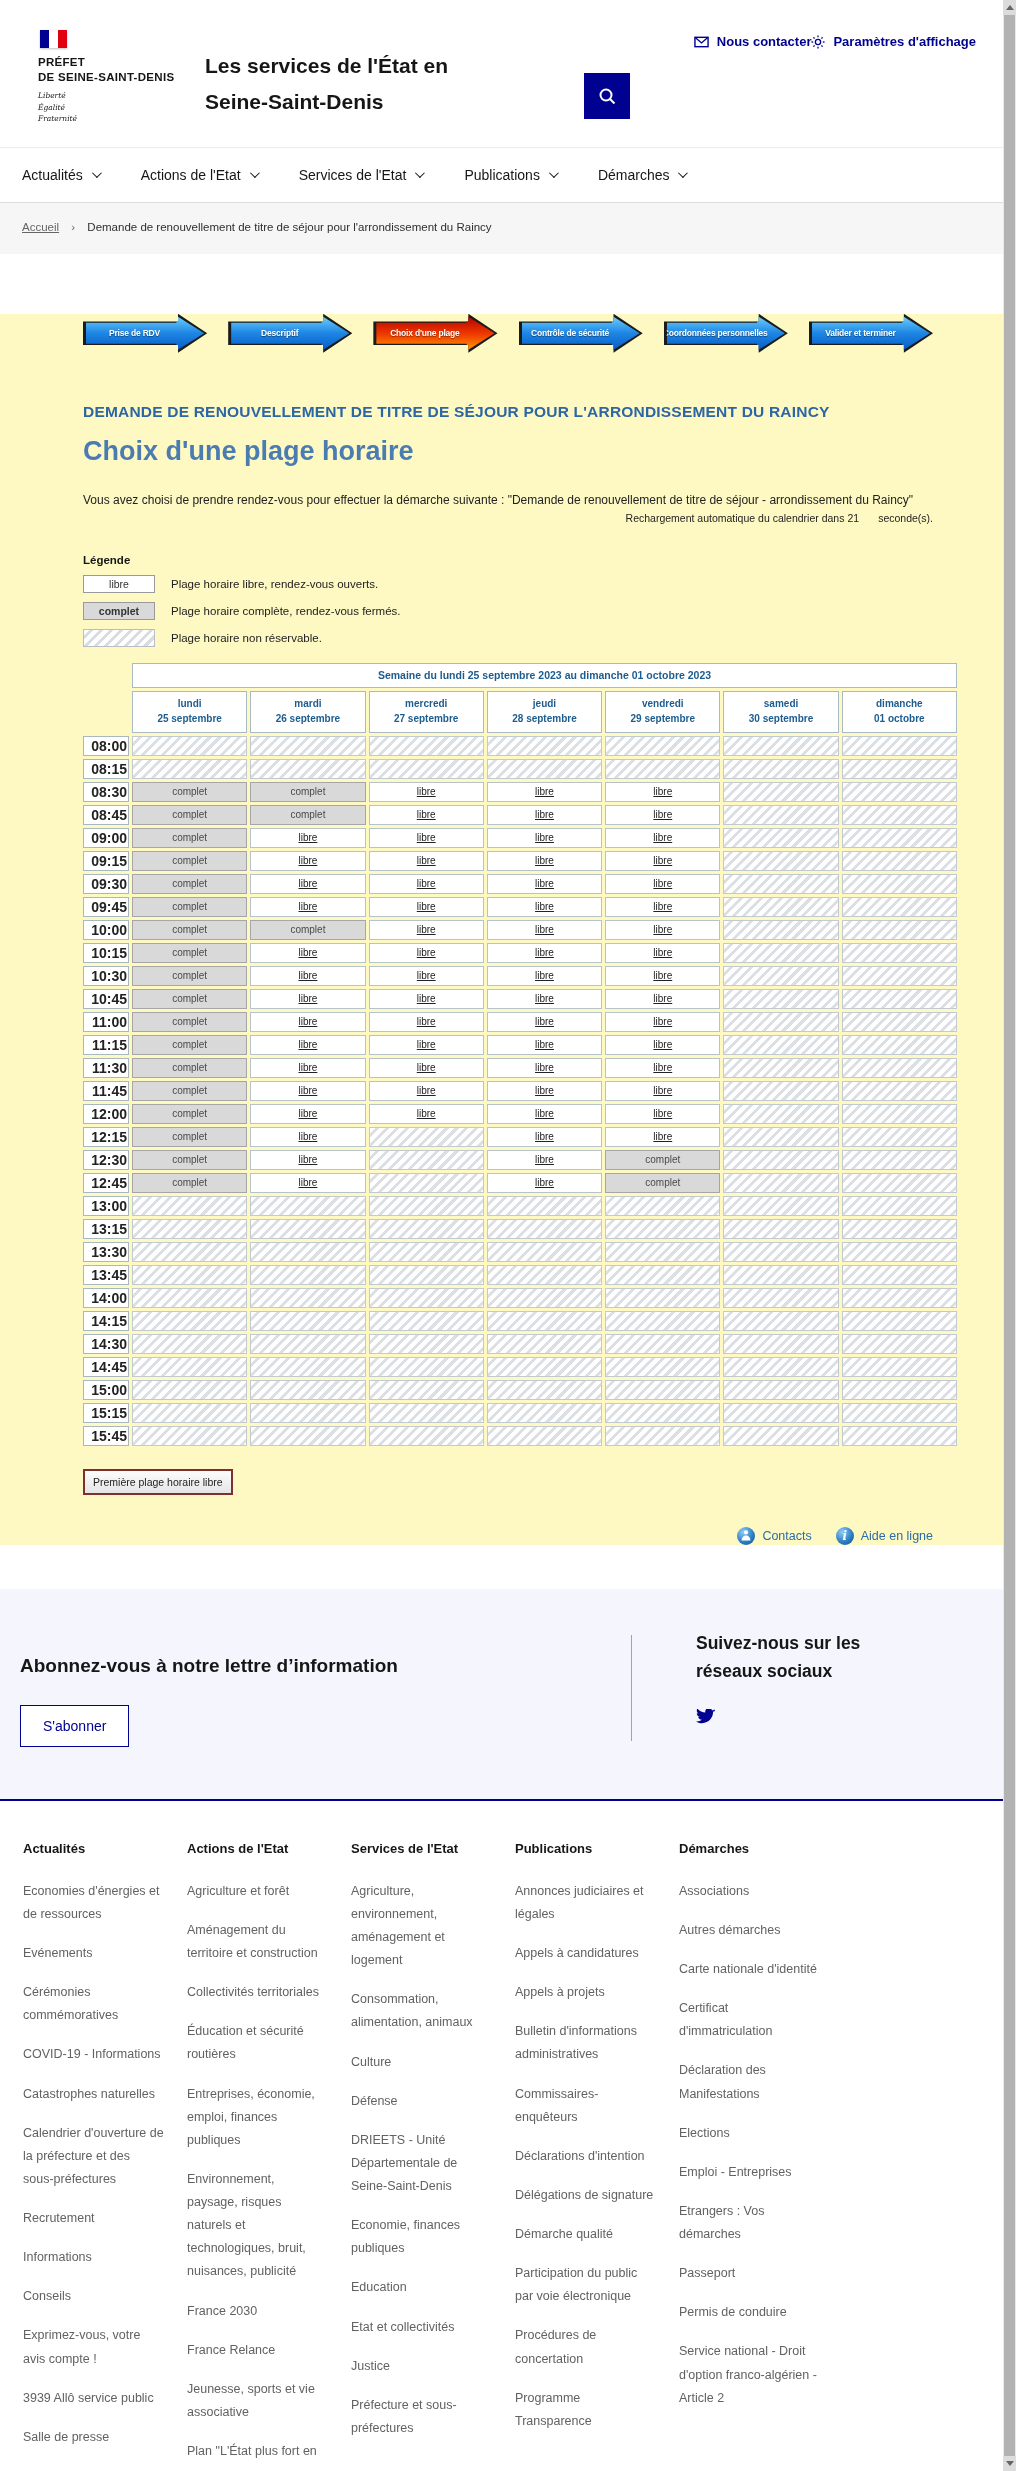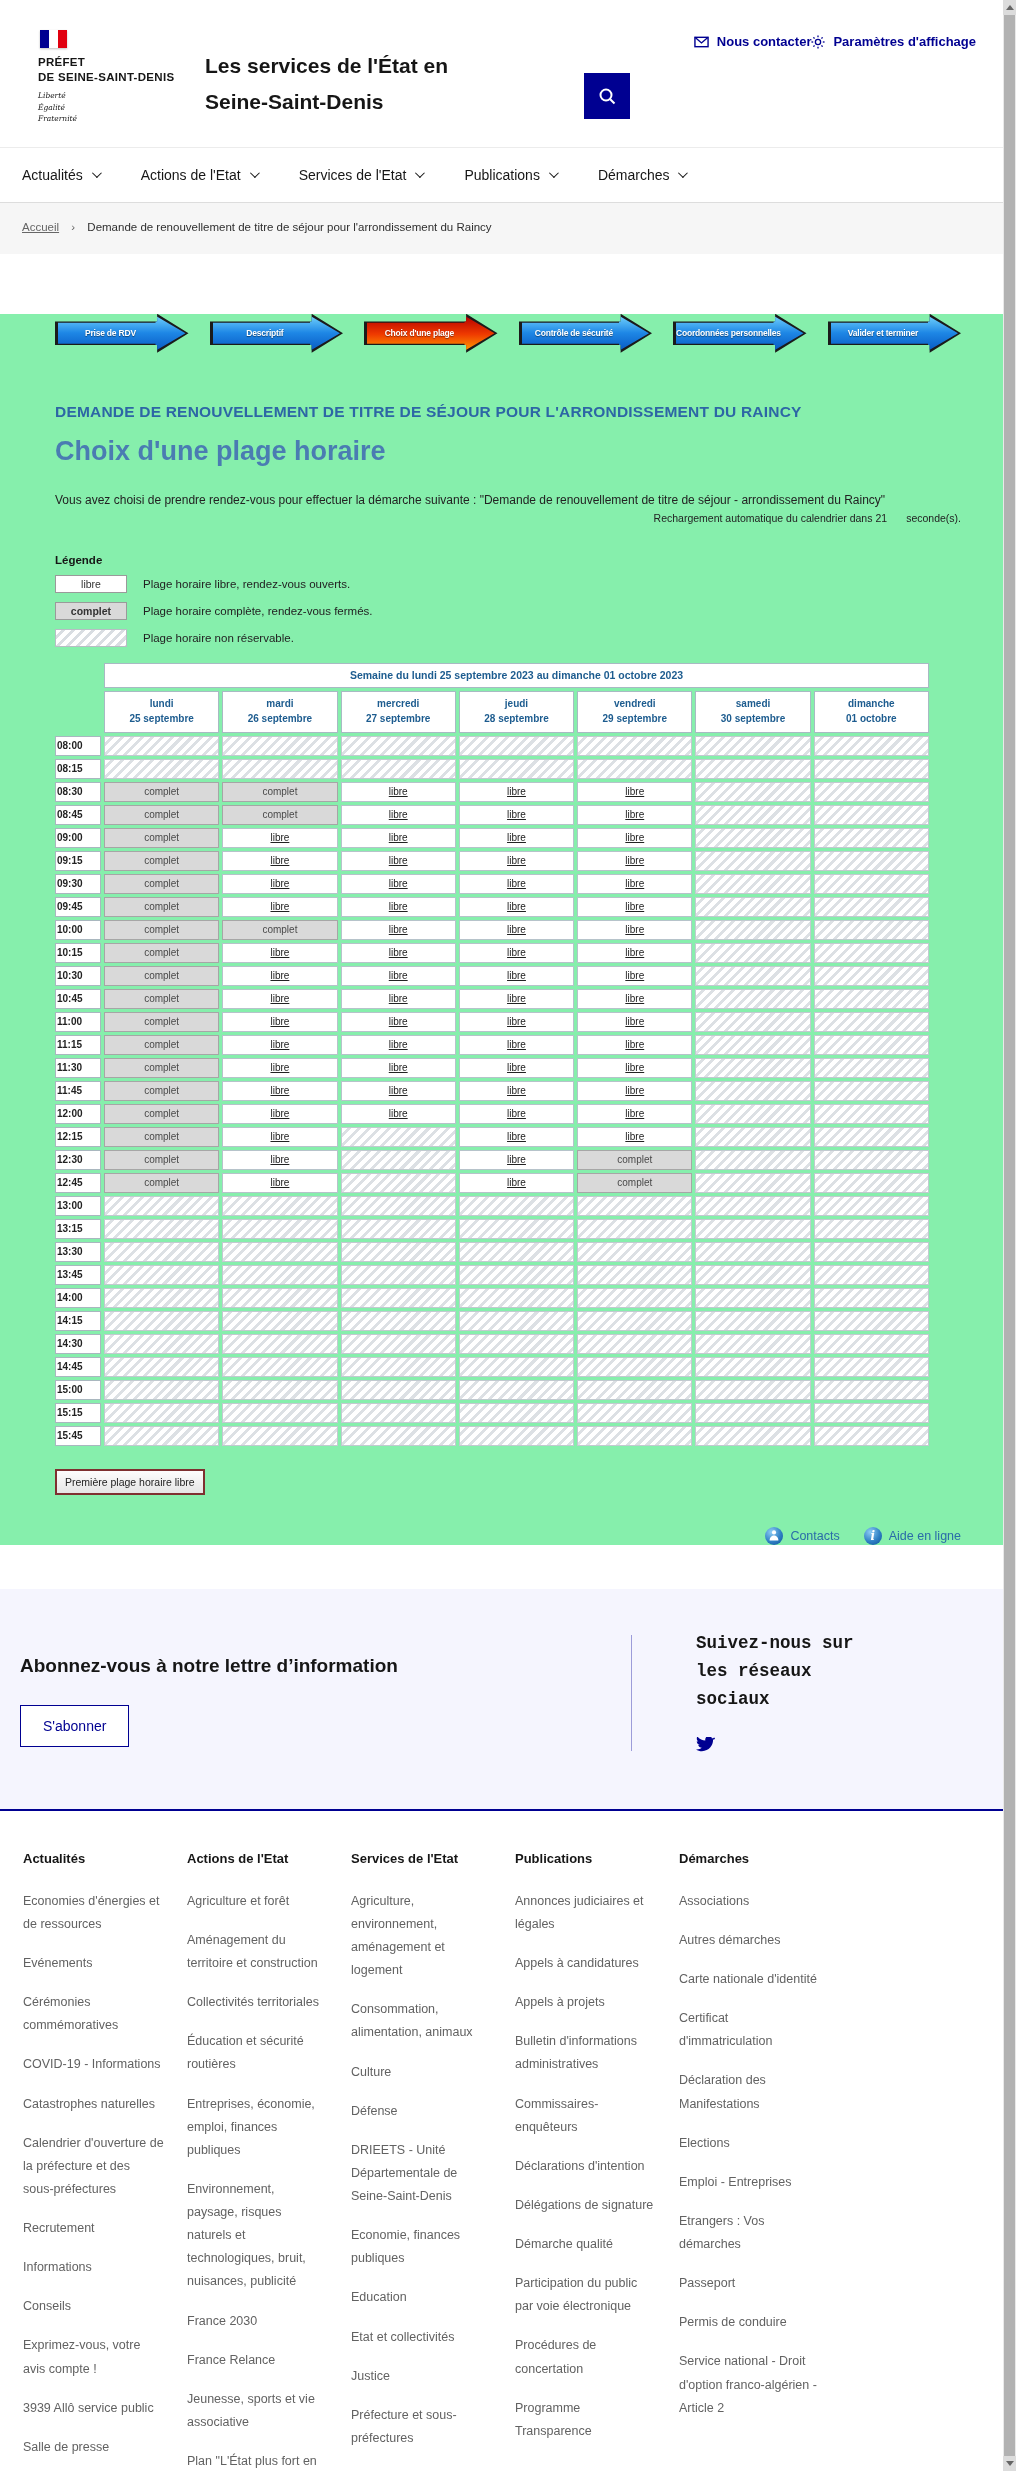--- a/index.html
+++ b/index.html
@@ -39,21 +39,21 @@
   .nav-item { color:#161616; text-decoration:none; display:flex; align-items:center; gap:9px; cursor:pointer; }
   .chev { width:7px; height:7px; border-right:1.6px solid #161616; border-bottom:1.6px solid #161616;
           transform:rotate(45deg) translateY(-2px); display:inline-block; }
 
   
   .breadcrumb { background:#f6f6f6; padding:19px 22px 21px; font-size:11.5px; color:#2f2f2f; }
   .breadcrumb a { color:#666; text-decoration:underline; cursor:pointer; }
   .breadcrumb .sep { margin:0 9px; color:#666; }
 
   
-  main { padding:0 55px; background:#86efac; }
+  main { padding:0 83px; background:#fef9c3; }
 
   .steps { display:flex; gap:21px; margin-top:60px; }
   .step { flex:1; height:39px; position:relative; cursor:pointer;
           clip-path:polygon(0 20%, 76.5% 20%, 76.5% 0, 100% 50%, 76.5% 100%, 76.5% 80%, 0 80%);
           background:#1b1b1b; }
   .step-in { position:absolute; inset:2px 3px;
           clip-path:polygon(0 20%, 76.5% 20%, 76.5% 0, 100% 50%, 76.5% 100%, 76.5% 80%, 0 80%);
           background:linear-gradient(180deg,#6fd0fc 0%, #1e87e5 48%, #0759c3 100%);
           display:flex; align-items:center; justify-content:center; padding-right:17%;
           color:#fff; font-size:8.5px; font-weight:bold; white-space:nowrap; letter-spacing:-.2px;
@@ -72,21 +72,21 @@
             font-size:10.5px; color:#333; border:1px solid #9a9a9a; background:#fff; }
   .lg-box.complet { background:#d9d9d9; font-weight:bold; }
   .lg-box.hatched { background:repeating-linear-gradient(135deg,#ffffff 0 4px,#d9dde2 4px 7px); border-color:#b7bec4; }
   .lg-text { margin-left:16px; font-size:11.5px; color:#222; }
 
   table.calendar { margin-top:13px; border-collapse:separate; border-spacing:3px; width:880px; margin-left:-3px; table-layout:fixed; }
   table.calendar col.tcol { width:46px; }
   th.week { border:1px solid #a8bac3; color:#1d5c8f; font-size:10.5px; font-weight:bold; height:25px; background:#fff; }
   th.day { border:1px solid #a8bac3; color:#1d5c8f; font-size:10px; font-weight:bold; padding:4px 0 5px; line-height:1.55; background:#fff; }
   td.blank { border:none; }
-  td.time { border:1px solid #a9b7bf; font-size:10px; font-weight:bold; color:#222; text-align:left; height:20px; background:#fff; }
+  td.time { border:1px solid #a9b7bf; font-size:14px; font-weight:bold; color:#222; text-align:right; height:20px; background:#fff; }
   td.slot { border:1px solid #b6c3ca; text-align:center; font-size:10px; height:20px; background:#fff; }
   td.slot a { color:#222; text-decoration:underline; cursor:pointer; }
   td.slot.complet { background:#d9d9d9; color:#4a4a4a; border-color:#a6a6a6; }
   td.slot.closed { background:repeating-linear-gradient(135deg,#ffffff 0 4px,#dce0e4 4px 7px); border-color:#c2cad0; }
 
   .first-free { margin-top:20px; font-family:inherit; font-size:10.5px; color:#222; padding:5px 8px;
                 background:linear-gradient(#fdfdfd,#e5e5e5); border:2px solid #7e3030; cursor:pointer; }
 
   .help-links { display:flex; justify-content:flex-end; gap:24px; margin-top:32px; font-size:12.5px; }
   .help-link { color:#2a6ca8; display:flex; align-items:center; gap:7px; text-decoration:none; cursor:pointer; }
@@ -96,21 +96,21 @@
   .info-glyph { font-family:"DejaVu Serif", serif; font-style:italic; font-weight:bold; font-size:12px; line-height:1; }
 
   
   .newsletter { margin-top:44px; background:#f5f5fe; border-bottom:2px solid #000091; display:flex; padding:40px 0 52px; }
   .nl-left { padding-left:20px; width:631px; }
   .nl-title { font-size:19px; font-weight:bold; margin-top:26px; }
   .subscribe { margin-top:28px; background:#fff; border:1px solid #000091; color:#000091; font-size:14px;
                padding:12px 22px; font-family:inherit; cursor:pointer; }
   .nl-divider { width:1px; background:#9c9cd9; align-self:stretch; margin:6px 0; }
   .nl-right { padding-left:64px; }
-  .nl-social-title { font-size:17.5px; font-weight:bold; line-height:1.6; width:175px;font-family:Liberation Mono, monospace; }
+  .nl-social-title { font-size:17.5px; font-weight:bold; line-height:1.6; width:175px; }
   .twitter { display:inline-block; margin-top:24px; color:#000091; cursor:pointer; }
 
   
   footer { padding:40px 0 0 23px; display:flex; gap:23px; background:#fff; }
   .fcol { width:141px; }
   .fcol h3 { font-size:13px; margin:0 0 24px; font-weight:bold; color:#161616; }
   .fitem { display:block; font-size:12.5px; color:#626262; line-height:1.85; margin-bottom:16px; text-decoration:none; cursor:pointer; }
 </style>
 </head>
 <body>

